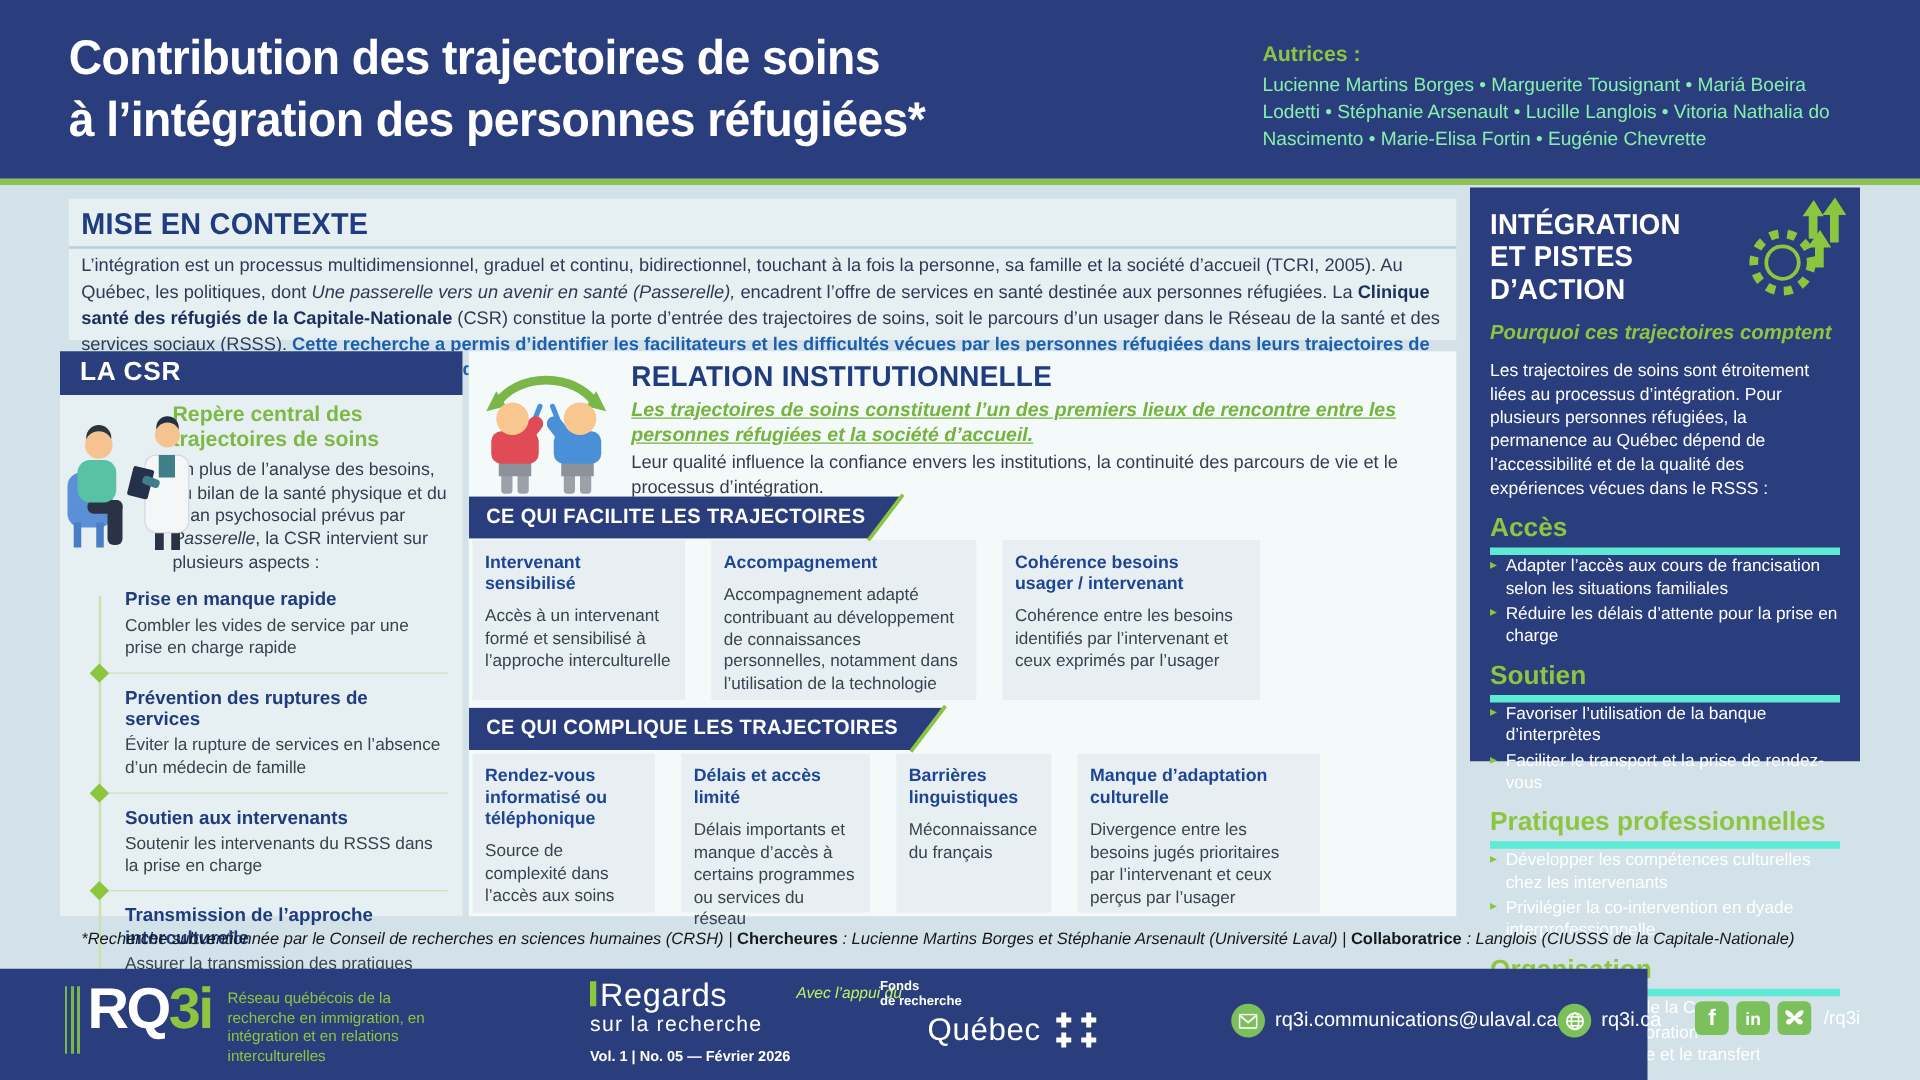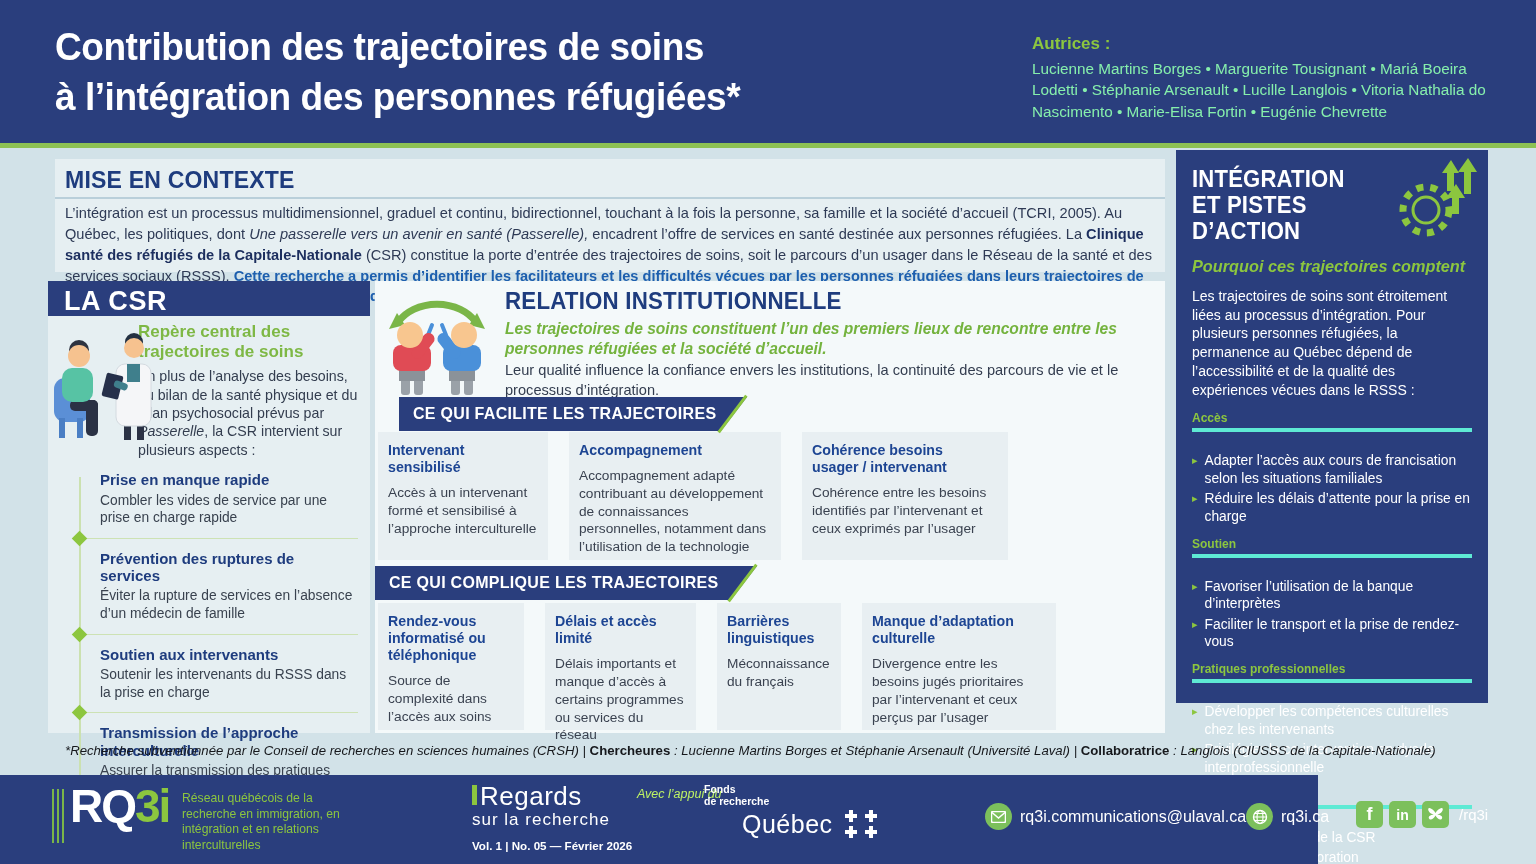--- a/index.html
+++ b/index.html
@@ -2,80 +2,80 @@
 <html><head>
 <meta charset="utf-8">
 <style>
   * { margin:0; padding:0; box-sizing:border-box; }
   html,body { width:1536px; height:864px; }
   body { font-family:"Liberation Sans", sans-serif; background:#d2e2e8; position:relative; overflow:hidden; }
 
   
   .hdr { position:absolute; left:0; top:0; width:1536px; height:143px; background:#2a3e7d; }
   .hdr-title { position:absolute; left:55px; top:22px; color:#ffffff; font-size:39px; font-weight:bold; line-height:1.27; letter-spacing:-0.5px; transform:scaleX(0.95); transform-origin:left top; }
-  .authors { position:absolute; left:1032px; top:34px; width:475px; }
+  .authors { position:absolute; left:1010px; top:34px; width:475px; }
   .authors-label { color:#8cc63f; font-weight:bold; font-size:17px; margin-bottom:4px; }
   .authors-names { color:#86efac; font-size:15.3px; line-height:1.4; }
   .green-rule { position:absolute; left:0; top:143px; width:1536px; height:5px; background:#8dc153; }
 
   
   .context { position:absolute; left:55px; top:159px; width:1110px; height:113px; background:#e6eff2; }
   .context-heading { position:absolute; left:10px; top:7px; color:#1e3c7e; font-size:24px; font-weight:bold; letter-spacing:0.2px; transform:scaleX(0.96); transform-origin:left top; }
   .context-rule { position:absolute; left:0; right:0; top:38px; height:2px; background:#b9cfda; }
   .context-text { position:absolute; left:10px; top:44px; width:1092px; font-size:14.6px; line-height:1.43; color:#2e3a55; }
   .seg-it { font-style:italic; }
   .seg-bd { font-weight:bold; color:#1c2e5e; }
   .seg-hl { font-weight:bold; color:#1d5fae; }
 
   
   .csr { position:absolute; left:48px; top:281px; width:322px; height:452px; background:#e6eff2; }
-  .csr-bar { height:35px; background:#2a3e7d; color:#fff; font-size:27px; font-weight:bold; padding:5px 0 0 16px; letter-spacing:0.6px; }
+  .csr-bar { height:35px; background:#2a3e7d; color:#fff; font-size:21px; font-weight:bold; padding:5px 0 0 16px; letter-spacing:0.6px; }
   .csr-body { position:relative; padding:6px 10px 0 10px; }
   .csr-illu { position:absolute; left:2px; top:8px; }
   .csr-sub { margin-left:80px; color:#7eb845; font-size:17px; font-weight:bold; line-height:1.15; }
   .csr-intro { margin-left:80px; margin-top:6px; font-size:14.2px; color:#333d4f; line-height:1.3; }
   .csr-items { position:relative; margin:12px 4px 0 42px; }
   .csr-vline { position:absolute; left:-21px; top:6px; bottom:14px; width:2px; background:#cbe1b0; }
   .csr-item-title { color:#1e3c7e; font-weight:bold; font-size:15px; line-height:1.15; margin-bottom:3px; }
   .csr-item-text { font-size:13.8px; color:#39424f; line-height:1.28; }
   .csr-sep { position:relative; height:15px; margin:4px 0 4px 0; }
   .csr-sep-line { position:absolute; left:-21px; right:-2px; top:7px; height:1px; background:#cde2b4; }
   .csr-sep-diamond { position:absolute; left:-26px; top:2px; width:11px; height:11px; background:#8cc63f; transform:rotate(45deg); }
 
   
   .central { position:absolute; left:375px; top:281px; width:790px; height:452px; background:#f4f9fa; }
   .relation { position:relative; height:116px; }
   .rel-illu { position:absolute; left:8px; top:6px; }
   .rel-heading { position:absolute; left:130px; top:7px; color:#1e3c7e; font-size:23px; font-weight:bold; letter-spacing:0.2px; transform:scaleX(0.97); transform-origin:left top; }
-  .rel-lead { position:absolute; left:130px; top:38px; width:630px; color:#74b33e; font-weight:bold; font-style:italic; font-size:15.6px; line-height:1.3; }
+  .rel-lead { position:absolute; left:130px; top:38px; width:630px; color:#74b33e; font-weight:bold; font-style:italic; font-size:15.6px; line-height:1.3;text-decoration:underline; }
   .rel-body { position:absolute; left:130px; top:80px; width:650px; font-size:14.6px; color:#333d4f; line-height:1.35; }
 
   .banner { position:relative; height:34px; overflow:visible; }
   .banner-shape { position:absolute; left:0; top:0; height:34px; background:#2a3e7d; clip-path:polygon(0 0, 100% 0, calc(100% - 26px) 100%, 0 100%); }
   .banner-accent { position:absolute; width:3px; height:46px; background:#8cc63f; top:-6px; transform:rotate(37deg); }
   .banner-label { position:absolute; left:14px; top:7px; color:#fff; font-weight:bold; font-size:16.5px; letter-spacing:0.3px; transform:scaleX(0.97); transform-origin:left top; white-space:nowrap; }
 
   .cards { display:flex; gap:21px; padding-left:3px;align-items:flex-end; }
   .card { background:#e8eff2; padding:10px 10px; }
   .card-title { color:#1d4593; font-weight:bold; font-size:14.2px; line-height:1.2; margin-bottom:8px; }
   .card-text { color:#3a4250; font-size:13.7px; line-height:1.3; }
   .row1 { margin-top:1px; }
   .row1 .card { height:128px; }
   .row2 { margin-top:3px; }
   .row2 .card { height:127px; }
   .b2 { margin-top:6px; }
 
   
-  .action { position:absolute; left:1176px; top:150px; width:312px; height:553px; background:#2a3e7d; padding:16px 16px 0 16px; color:#fff; }
+  .action { position:absolute; left:1176px; top:150px; width:312px; height:459px; background:#2a3e7d; padding:16px 16px 0 16px; color:#fff; }
   .action-heading { font-size:23px; font-weight:bold; line-height:1.13; letter-spacing:0.2px; width:235px; transform:scaleX(0.96); transform-origin:left top; }
   .action-icon { position:absolute; right:6px; top:8px; }
   .action-sub { margin-top:13px; color:#8cc63f; font-weight:bold; font-style:italic; font-size:16.3px; }
   .action-intro { margin-top:11px; font-size:14px; line-height:1.34; }
   .action-section { margin-top:12px; }
-  .action-sec-title { color:#8cc63f; font-weight:bold; font-size:12px; padding-bottom:3px; border-bottom:4px solid #5eead4; margin-bottom:20px; }
+  .action-sec-title { color:#8cc63f; font-weight:bold; font-size:21px; padding-bottom:3px; border-bottom:6px solid #5eead4; margin-bottom:0; }
   .action-li { display:flex; gap:7px; font-size:13.8px; line-height:1.26; margin-bottom:3px; }
   .action-li .tri { color:#8cc63f; font-size:11px; padding-top:2px; flex:none; }
 
   
   .footnote { position:absolute; left:65px; top:743px; width:1420px; font-size:13.2px; color:#16181c; font-style:italic; white-space:nowrap; }
   .fn-b { font-weight:bold; font-style:normal; }
 
   
   .ftr { position:absolute; left:0; top:775px; width:1318px; height:89px; background:#2a3e7d; }
   .stripes { position:absolute; left:52px; top:14px; width:14px; height:54px; background:repeating-linear-gradient(90deg,#7ab648 0 2px, transparent 2px 5px); }
@@ -200,21 +200,21 @@
         <rect x="66" y="76" width="26" height="18" fill="#8b9299"></rect>
         <rect x="60" y="58" width="38" height="26" rx="8" fill="#4a90d9"></rect>
         <rect x="60" y="44" width="12" height="30" rx="6" fill="#4a90d9" transform="rotate(-38 66 59)"></rect>
         <circle cx="81" cy="48" r="13" fill="#f8c68f"></circle>
       </svg>
       <div class="rel-heading">RELATION INSTITUTIONNELLE</div>
       <div class="rel-lead">Les trajectoires de soins constituent l’un des premiers lieux de rencontre entre les personnes réfugiées et la société d’accueil.</div>
       <div class="rel-body">Leur qualité influence la confiance envers les institutions, la continuité des parcours de vie et le processus d’intégration.</div>
     </div>
 
-    <div class="banner" style="width:348px;margin-left:24px;">
+    <div class="banner" style="width:348px;">
       <div class="banner-shape" style="width:348px;"></div>
       <div class="banner-accent" style="left:332px;"></div>
       <div class="banner-label">CE QUI FACILITE LES TRAJECTOIRES</div>
     </div>
 
     <div class="cards row1">
       <div class="card" style="width:170px;">
         <div class="card-title">Intervenant sensibilisé</div>
         <div class="card-text">Accès à un intervenant formé et sensibilisé à l’approche interculturelle</div>
       </div>

